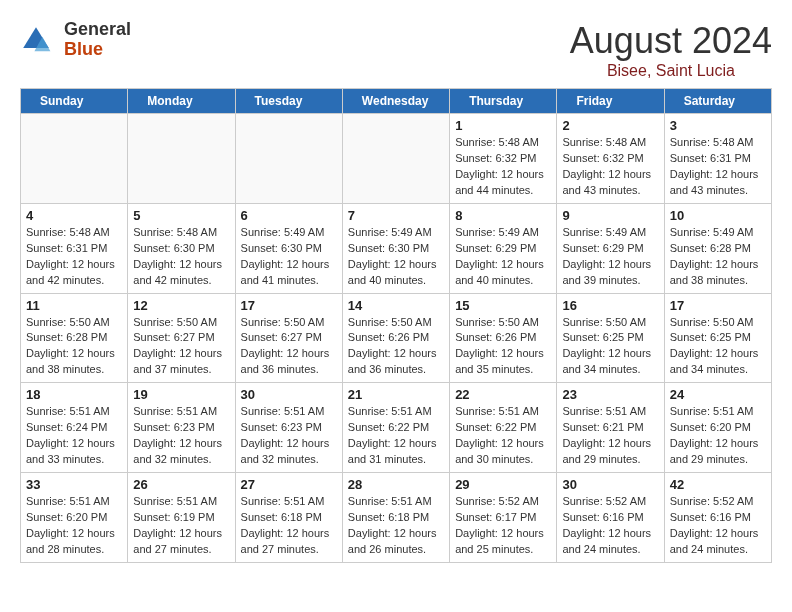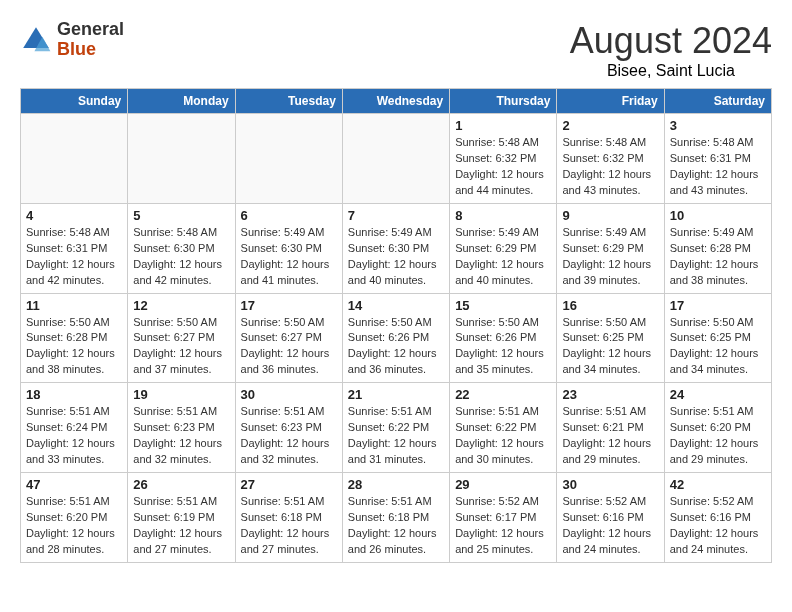--- a/index.html
+++ b/index.html
@@ -12,21 +12,21 @@
     }
     .header-area {
       display: flex;
       justify-content: space-between;
       align-items: flex-start;
       margin-bottom: 8px;
     }
     .logo {
       display: flex;
       align-items: center;
-      gap: 5px;
+      gap: 12px;
       justify-content: flex-end;
     }
     .logo-text {
       display: flex;
       flex-direction: column;
       line-height: 1.1;
     }
     .logo-general {
       font-size: 18px;
       font-weight: bold;
@@ -44,32 +44,32 @@
     .title-area {
       text-align: center;
     }
     .month-title {
       font-size: 36px;
       color: #333;
       font-weight: normal;
     }
     .location {
       font-size: 16px;
-      color: #000000;
+      color: #7f1d1d;
     }
     .calendar {
       width: 100%;
       border-collapse: collapse;
       font-size: 11px;
     }
     .calendar th {
       background-color: #2a6db5;
       color: #fff;
-      text-align: right;
-      padding: 5px 6px;
+      text-align: left;
+      padding: 5px 19px;
       font-size: 12px;
       font-weight: bold;
       border: 1px solid #ccc;
     }
     .calendar td {
       border: 1px solid #ccc;
       vertical-align: top;
       padding: 4px 5px;
       width: 107px;
       min-height: 80px;
@@ -230,21 +230,21 @@
           <span class="day-num">23</span>
           <div class="day-info">Sunrise: 5:51 AM<br>Sunset: 6:21 PM<br>Daylight: 12 hours<br>and 29 minutes.</div>
         </td>
         <td>
           <span class="day-num">24</span>
           <div class="day-info">Sunrise: 5:51 AM<br>Sunset: 6:20 PM<br>Daylight: 12 hours<br>and 29 minutes.</div>
         </td>
       </tr>
       <tr class="week-row">
         <td>
-          <span class="day-num">47</span>
+          <span class="day-num">33</span>
           <div class="day-info">Sunrise: 5:51 AM<br>Sunset: 6:20 PM<br>Daylight: 12 hours<br>and 28 minutes.</div>
         </td>
         <td>
           <span class="day-num">26</span>
           <div class="day-info">Sunrise: 5:51 AM<br>Sunset: 6:19 PM<br>Daylight: 12 hours<br>and 27 minutes.</div>
         </td>
         <td>
           <span class="day-num">27</span>
           <div class="day-info">Sunrise: 5:51 AM<br>Sunset: 6:18 PM<br>Daylight: 12 hours<br>and 27 minutes.</div>
         </td>

